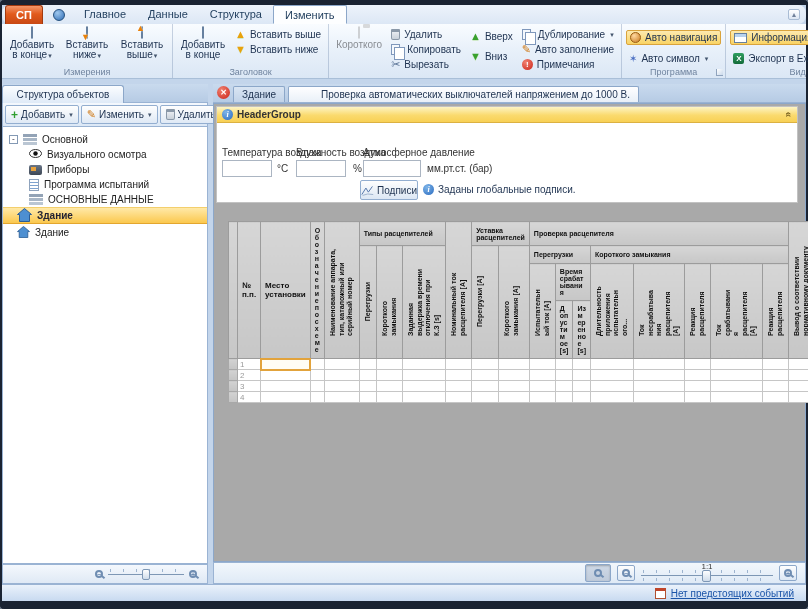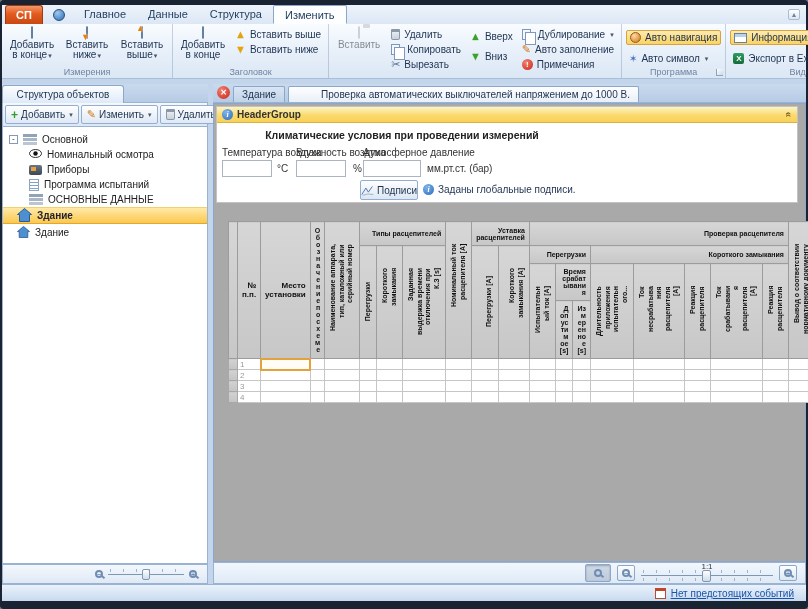--- a/index.html
+++ b/index.html
@@ -4,21 +4,21 @@
 <style>
   * { margin:0; padding:0; box-sizing:border-box; }
   html,body { background:#6b7787; font-family:"Liberation Sans", sans-serif; }
   .window { position:relative; width:808px; height:609px; background:#c3d5eb; overflow:hidden;
             border-radius:4px; box-shadow: inset 2px 0 0 #1a2332, inset -2px 0 0 #1a2332; }
   .frame-top { position:absolute; top:0; left:0; right:0; height:5px; background:#1a2332; border-radius:4px 4px 0 0; }
   .frame-bottom { position:absolute; bottom:0; left:0; right:0; height:8px; background:#1a2332; border-radius:0 0 4px 4px; }
 
   
   .tabrow { position:absolute; top:5px; left:2px; right:2px; height:19px;
-            background:linear-gradient(#edf3fb,#dce7f5); display:flex; align-items:flex-end; }
+            background:linear-gradient(#edf3fb,#dce7f5); display:flex; align-items:flex-end;border-radius:8px; }
   .app-btn { width:38px; height:19px; margin-left:3px; text-align:center; font:bold 11px/19px "Liberation Sans",sans-serif;
              color:#fff; background:linear-gradient(#f2966a,#e25a1c 45%,#c84814); border:1px solid #a23a10;
              border-bottom:none; border-radius:3px 3px 0 0; }
   .qa-icon { width:12px; height:12px; border-radius:50%; margin:0 8px 3px 10px;
              background:radial-gradient(circle at 35% 30%, #9ec7ee, #2f6db5); border:1px solid #24507f; }
   .rtab { padding:0 11px; height:19px; font:11px/19px "Liberation Sans",sans-serif; color:#1e3c5c; }
   .rtab.active { background:#fdfeff; border:1px solid #8ca7c9; border-bottom:1px solid #fdfeff;
                  border-radius:2px 2px 0 0; }
   .ribbon-min { margin-left:auto; margin-right:6px; margin-bottom:4px; width:12px; height:11px; border:1px solid #a9bcd4;
                 border-radius:2px; background:linear-gradient(#fff,#dce6f3); color:#71819a; font:8px/9px sans-serif; text-align:center; }
@@ -128,21 +128,21 @@
   .fld { position:absolute; top:37px; height:17px; border:1px solid #abb5c2; font-size:10px; padding:0 2px; }
   .funit { position:absolute; top:40px; font-size:10px; color:#333; }
   .sign-btn { position:absolute; top:57px; left:143px; height:20px; width:58px; display:flex; align-items:center; gap:3px;
               justify-content:center; border:1px solid #93aed0; border-radius:2px;
               background:linear-gradient(#fefefe,#dce7f4); font-size:10px; color:#1e3250; }
   .sign-info { position:absolute; top:61px; left:206px; display:flex; align-items:center; gap:4px; color:#1e3250; font-size:10px; }
 
   
   .grid { position:absolute; top:117px; left:14px; border-collapse:collapse; table-layout:fixed; }
   .grid th { background:linear-gradient(#d6d6d6,#c7c7c7); border:1px solid #9c9c9c; font-size:7px; font-weight:bold;
-             color:#111; padding:4px; text-align:right; vertical-align:middle; overflow:hidden; word-wrap:break-word; }
+             color:#111; padding:4px; text-align:left; vertical-align:middle; overflow:hidden; word-wrap:break-word; }
   .grid th.brk { word-break:break-all; }
   .grid td { background:#fff; border:1px solid #c6c6c6; height:11px; font-size:8px; }
   .grid td.gut { background:linear-gradient(#d2d2d2,#c4c4c4); border-color:#a8a8a8; }
   .grid td.rnum { color:#9a9a9a; padding-left:2px; }
   .grid td.selc { border:2px solid #e2a33c; background:#fffdf5; }
   .v { writing-mode:vertical-rl; transform:rotate(180deg); display:inline-block; font-size:7px; line-height:8.5px; }
   .v1 { max-height:92px; } .v2 { max-height:68px; } .v3 { max-height:50px; }
   .grid th.big { font-size:8px; }
 
   
@@ -221,21 +221,21 @@
           <span class="g-up" style="color:#e8a20c;">▼</span>
           <span>Вставить ниже</span>
         </div>
       </div>
       <div class="glabel">Заголовок</div>
     </div>
 
     <div class="rgroup">
       <div class="bigbtn disabled">
         <span class="iclip"></span>
-        <span class="lbl">Вставить</span>
+        <span class="lbl">Короткого</span>
       </div>
       <div class="smallcol">
         <div class="smallbtn">
           <span class="itrash"></span>
           <span>Удалить</span>
         </div>
         <div class="smallbtn">
           <span class="icopy"></span>
           <span>Копировать</span>
         </div>
@@ -328,21 +328,21 @@
         <span class="istack"></span>
         <span>Основной</span>
       </div>
       <div class="trow">
         <span class="ieye">
           <svg width="13" height="9" viewBox="0 0 13 9">
               <ellipse cx="6.5" cy="4.5" rx="6" ry="4" fill="#fff" stroke="#333"></ellipse>
               <circle cx="6.5" cy="4.5" r="2.2" fill="#111"></circle>
             </svg>
         </span>
-        <span>Номинальный осмотра</span>
+        <span>Визуального осмотра</span>
       </div>
       <div class="trow">
         <span class="idev"></span>
         <span>Приборы</span>
       </div>
       <div class="trow">
         <span class="idoc"></span>
         <span>Программа испытаний</span>
       </div>
       <div class="trow">
@@ -387,21 +387,20 @@
 
     <div class="doc-body">
 
       <div class="hg">
         <div class="hg-title">
           <span class="infoc">i</span>
           <span>HeaderGroup</span>
           <span class="hg-collapse">«</span>
         </div>
         <div class="hg-body">
-          <div class="hg-sec">Климатические условия при проведении измерений</div>
 
           <span class="flabel" style="left:5px;">Температура воздуха</span>
           <input class="fld" style="left: 5px; width: 50px;" value="">
           <span class="funit" style="left:60px;">°C</span>
 
           <span class="flabel" style="left:79px;">Влажность воздуха</span>
           <input class="fld" style="left: 79px; width: 50px;" value="">
           <span class="funit" style="left:136px;">%</span>
 
           <span class="flabel" style="left:146px;">Атмосферное давление</span>

